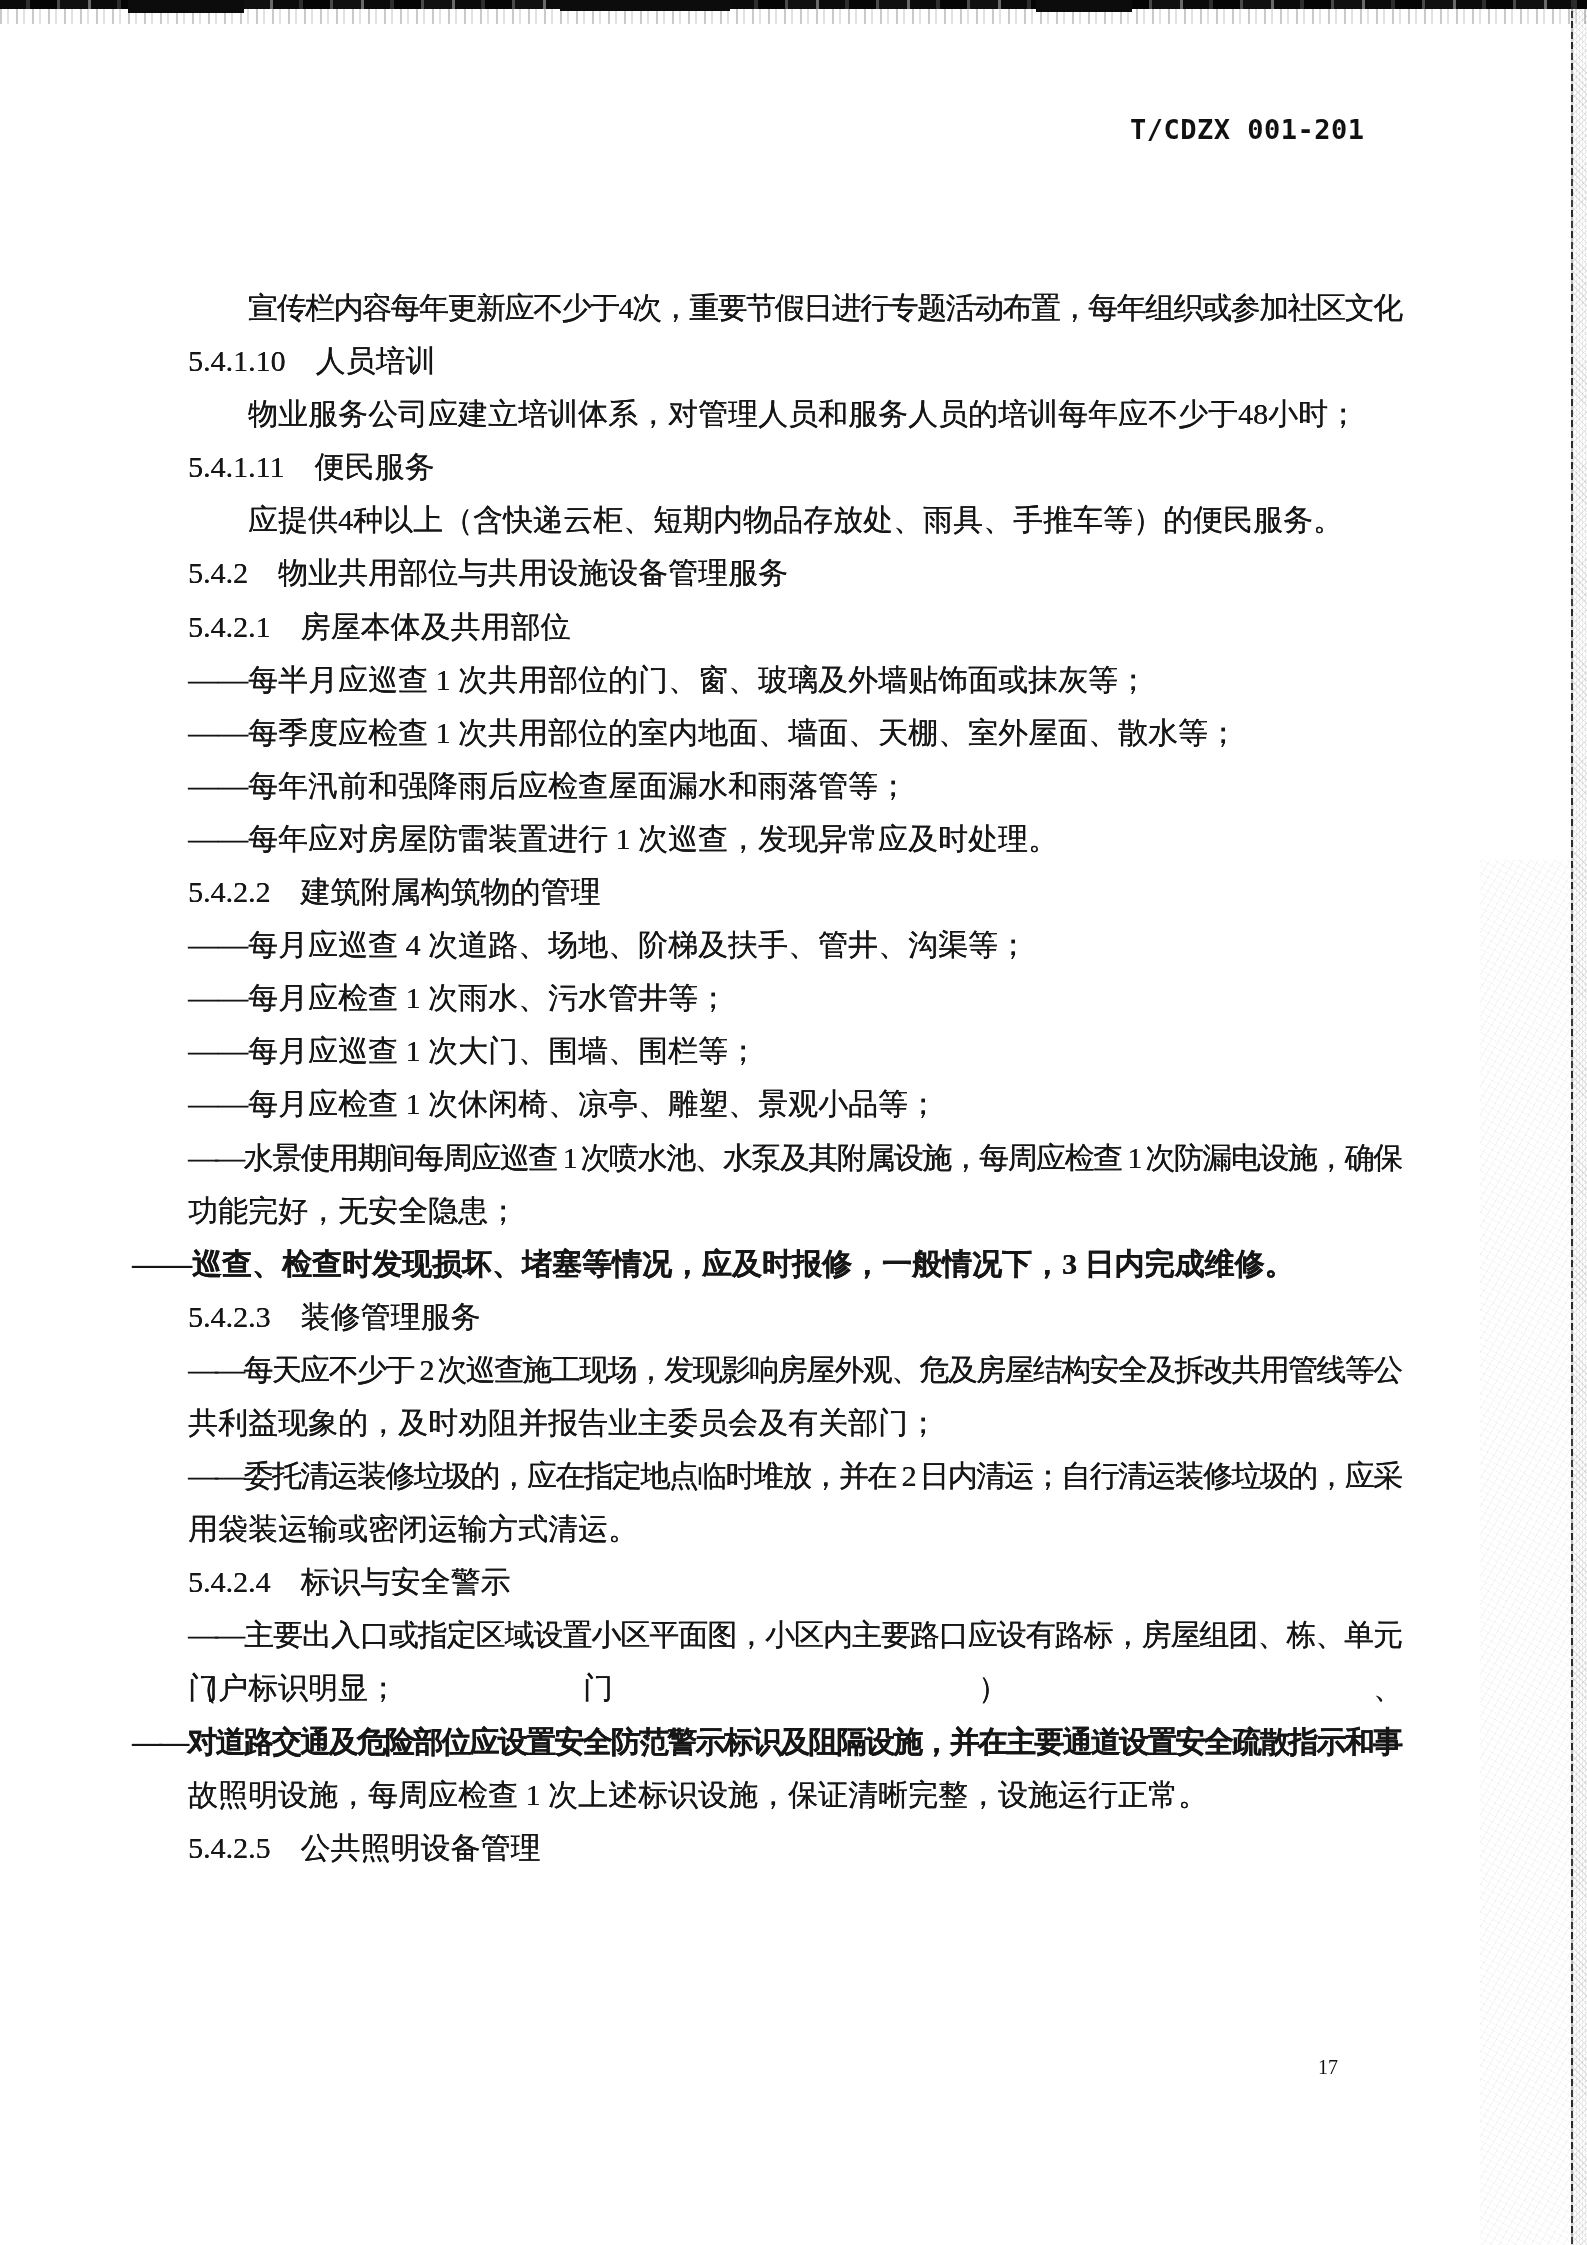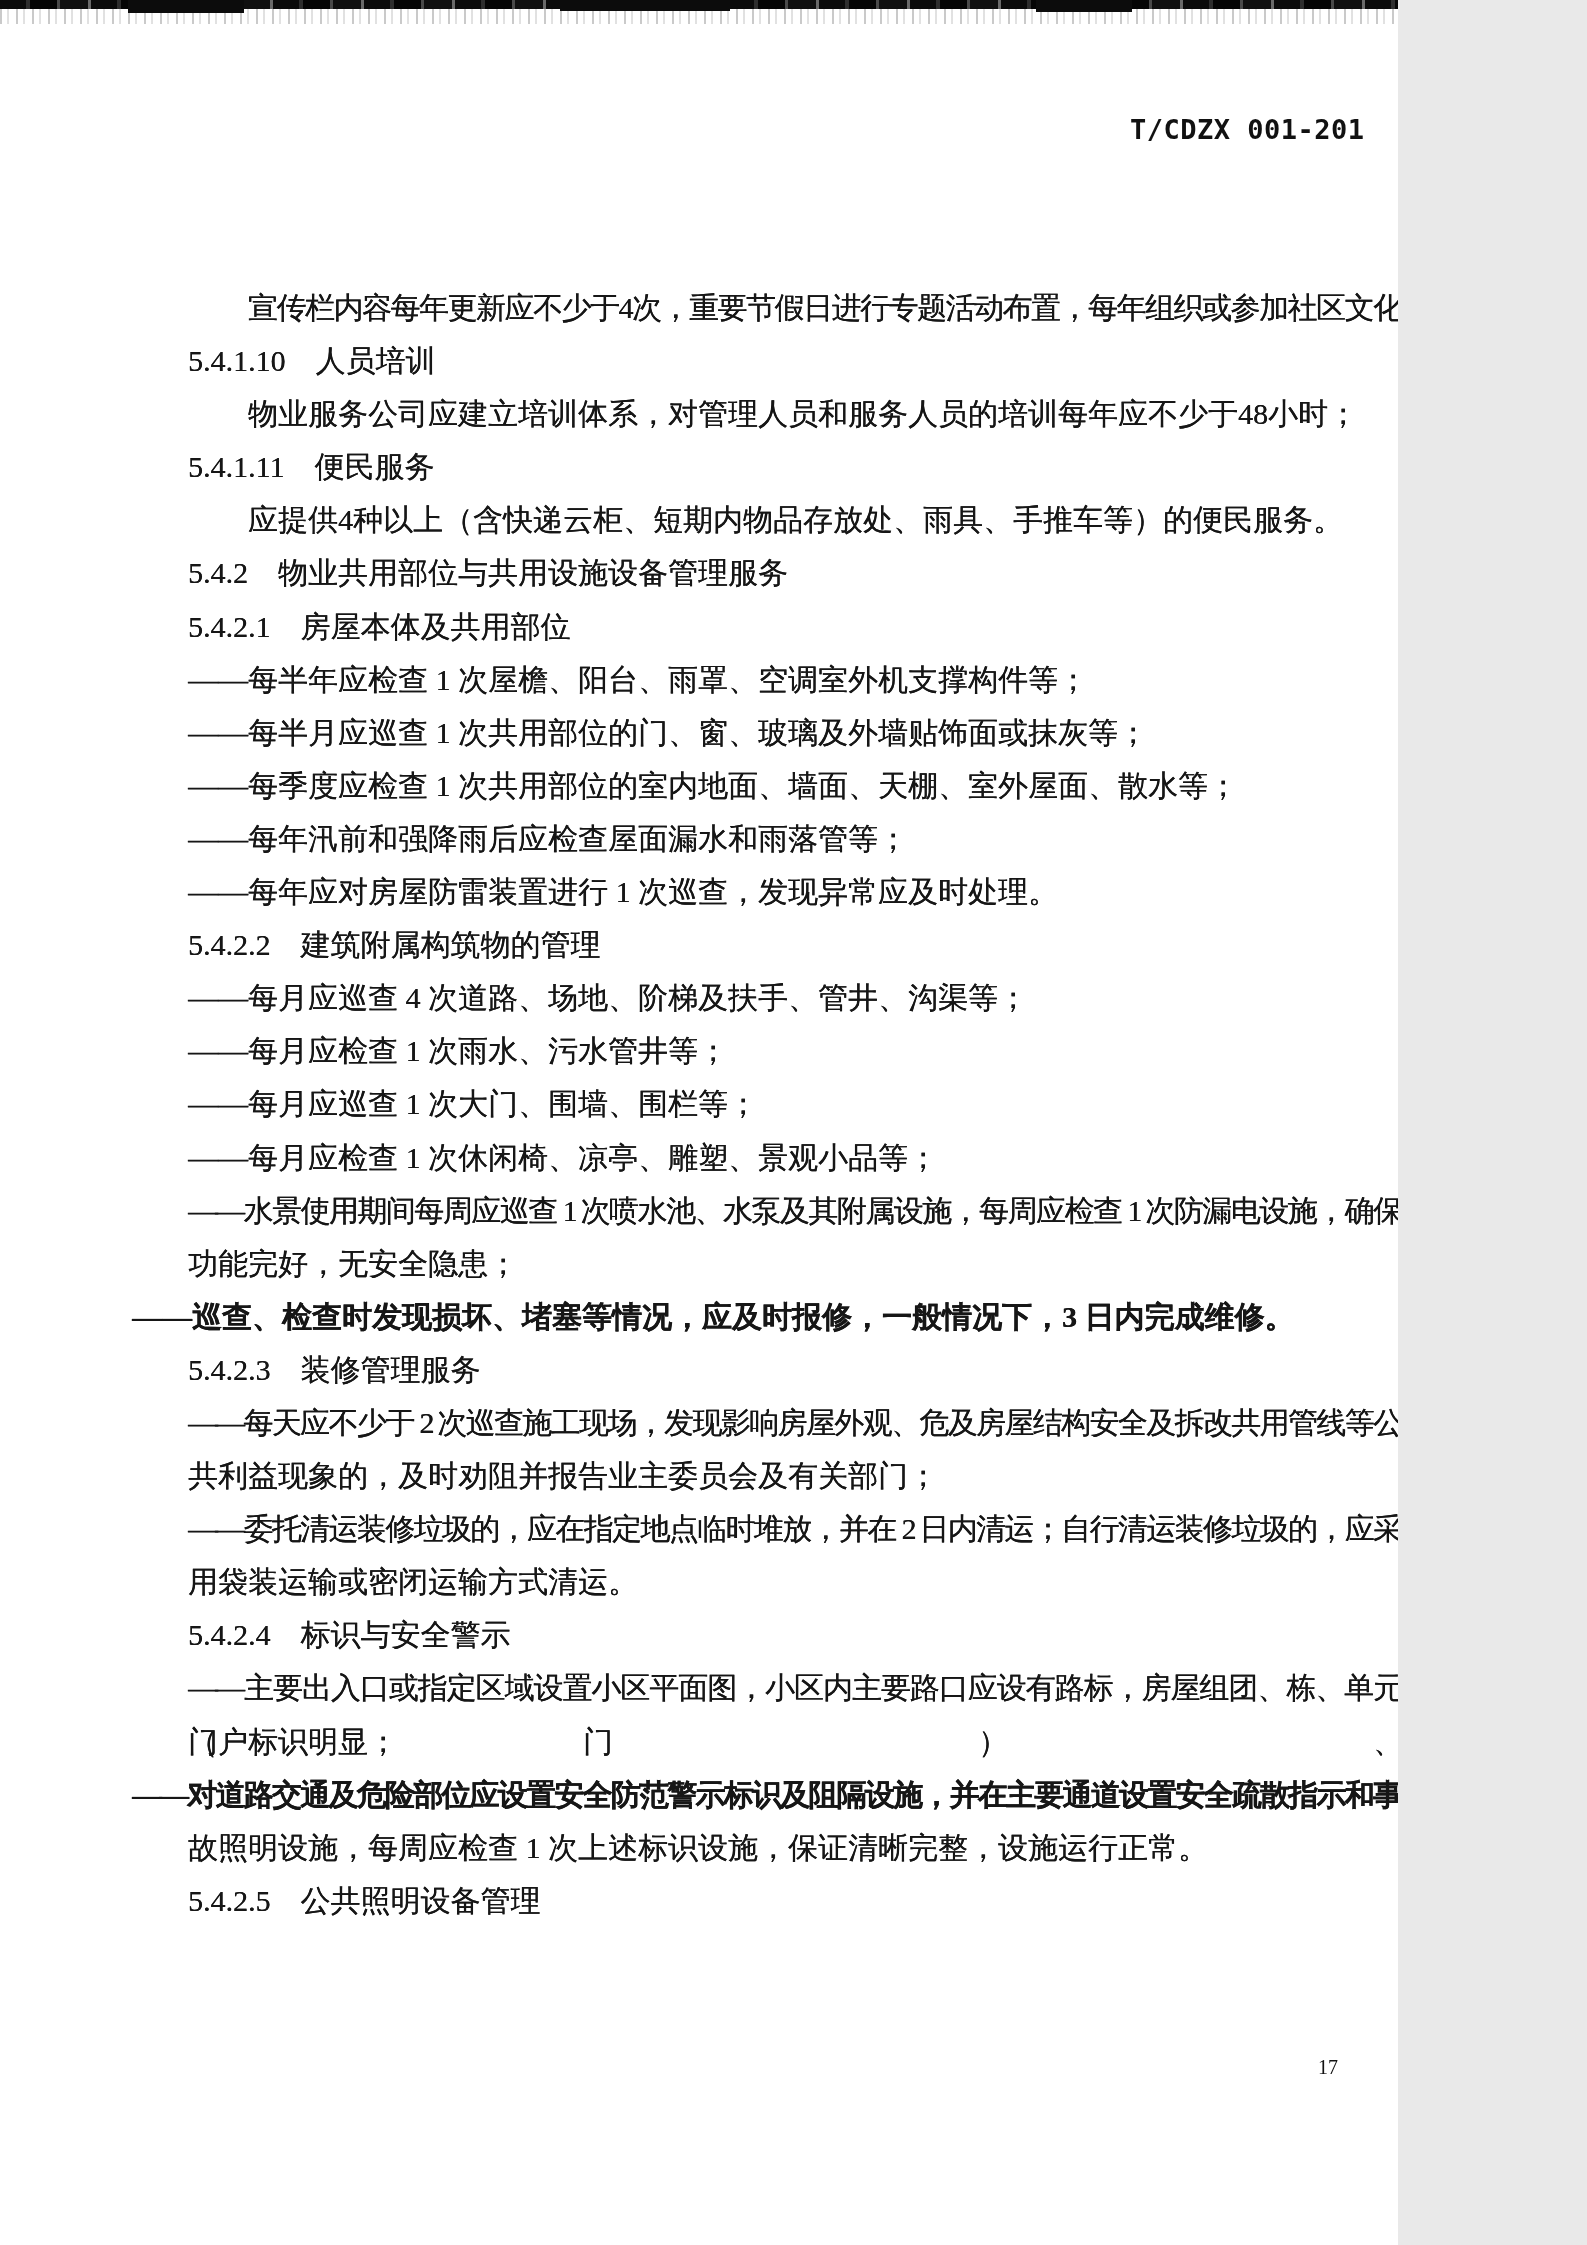--- a/index.html
+++ b/index.html
@@ -1,18 +1,18 @@
 <!DOCTYPE html>
 <html><head>
 <meta charset="utf-8">
 <style>
   html,body{margin:0;padding:0;background:#e9e9e9;}
   .page{
     position:relative;
-    width:1398px;height:2245px;
+    width:1587px;height:2245px;
     background:#ffffff;
     overflow:hidden;
     font-family:"Liberation Serif","DejaVu Serif",serif;
     color:#161616;
   }
   
   .scan-band{
     position:absolute;top:0;left:0;width:100%;height:9px;
     background:repeating-linear-gradient(90deg,
       #0b0b0b 0 26px,#2e2e2e 26px 30px,#050505 30px 57px,
@@ -93,21 +93,20 @@
   <div class="header-code">T/CDZX 001-201</div>
 
   <div class="doc-body">
       <div class="line indent justify">宣传栏内容每年更新应不少于4次，重要节假日进行专题活动布置，每年组织或参加社区文化</div>
       <div class="line heading">5.4.1.10　人员培训</div>
       <div class="line indent">物业服务公司应建立培训体系，对管理人员和服务人员的培训每年应不少于48小时；</div>
       <div class="line heading">5.4.1.11　便民服务</div>
       <div class="line indent">应提供4种以上（含快递云柜、短期内物品存放处、雨具、手推车等）的便民服务。</div>
       <div class="line heading">5.4.2　物业共用部位与共用设施设备管理服务</div>
       <div class="line heading">5.4.2.1　房屋本体及共用部位</div>
-      <div class="line dash">——每半年应检查 1 次屋檐、阳台、雨罩、空调室外机支撑构件等；</div>
       <div class="line dash">——每半月应巡查 1 次共用部位的门、窗、玻璃及外墙贴饰面或抹灰等；</div>
       <div class="line dash">——每季度应检查 1 次共用部位的室内地面、墙面、天棚、室外屋面、散水等；</div>
       <div class="line dash">——每年汛前和强降雨后应检查屋面漏水和雨落管等；</div>
       <div class="line dash">——每年应对房屋防雷装置进行 1 次巡查，发现异常应及时处理。</div>
       <div class="line heading">5.4.2.2　建筑附属构筑物的管理</div>
       <div class="line dash">——每月应巡查 4 次道路、场地、阶梯及扶手、管井、沟渠等；</div>
       <div class="line dash">——每月应检查 1 次雨水、污水管井等；</div>
       <div class="line dash">——每月应巡查 1 次大门、围墙、围栏等；</div>
       <div class="line dash">——每月应检查 1 次休闲椅、凉亭、雕塑、景观小品等；</div>
       <div class="line dash justify">——水景使用期间每周应巡查 1 次喷水池、水泵及其附属设施，每周应检查 1 次防漏电设施，确保</div>

